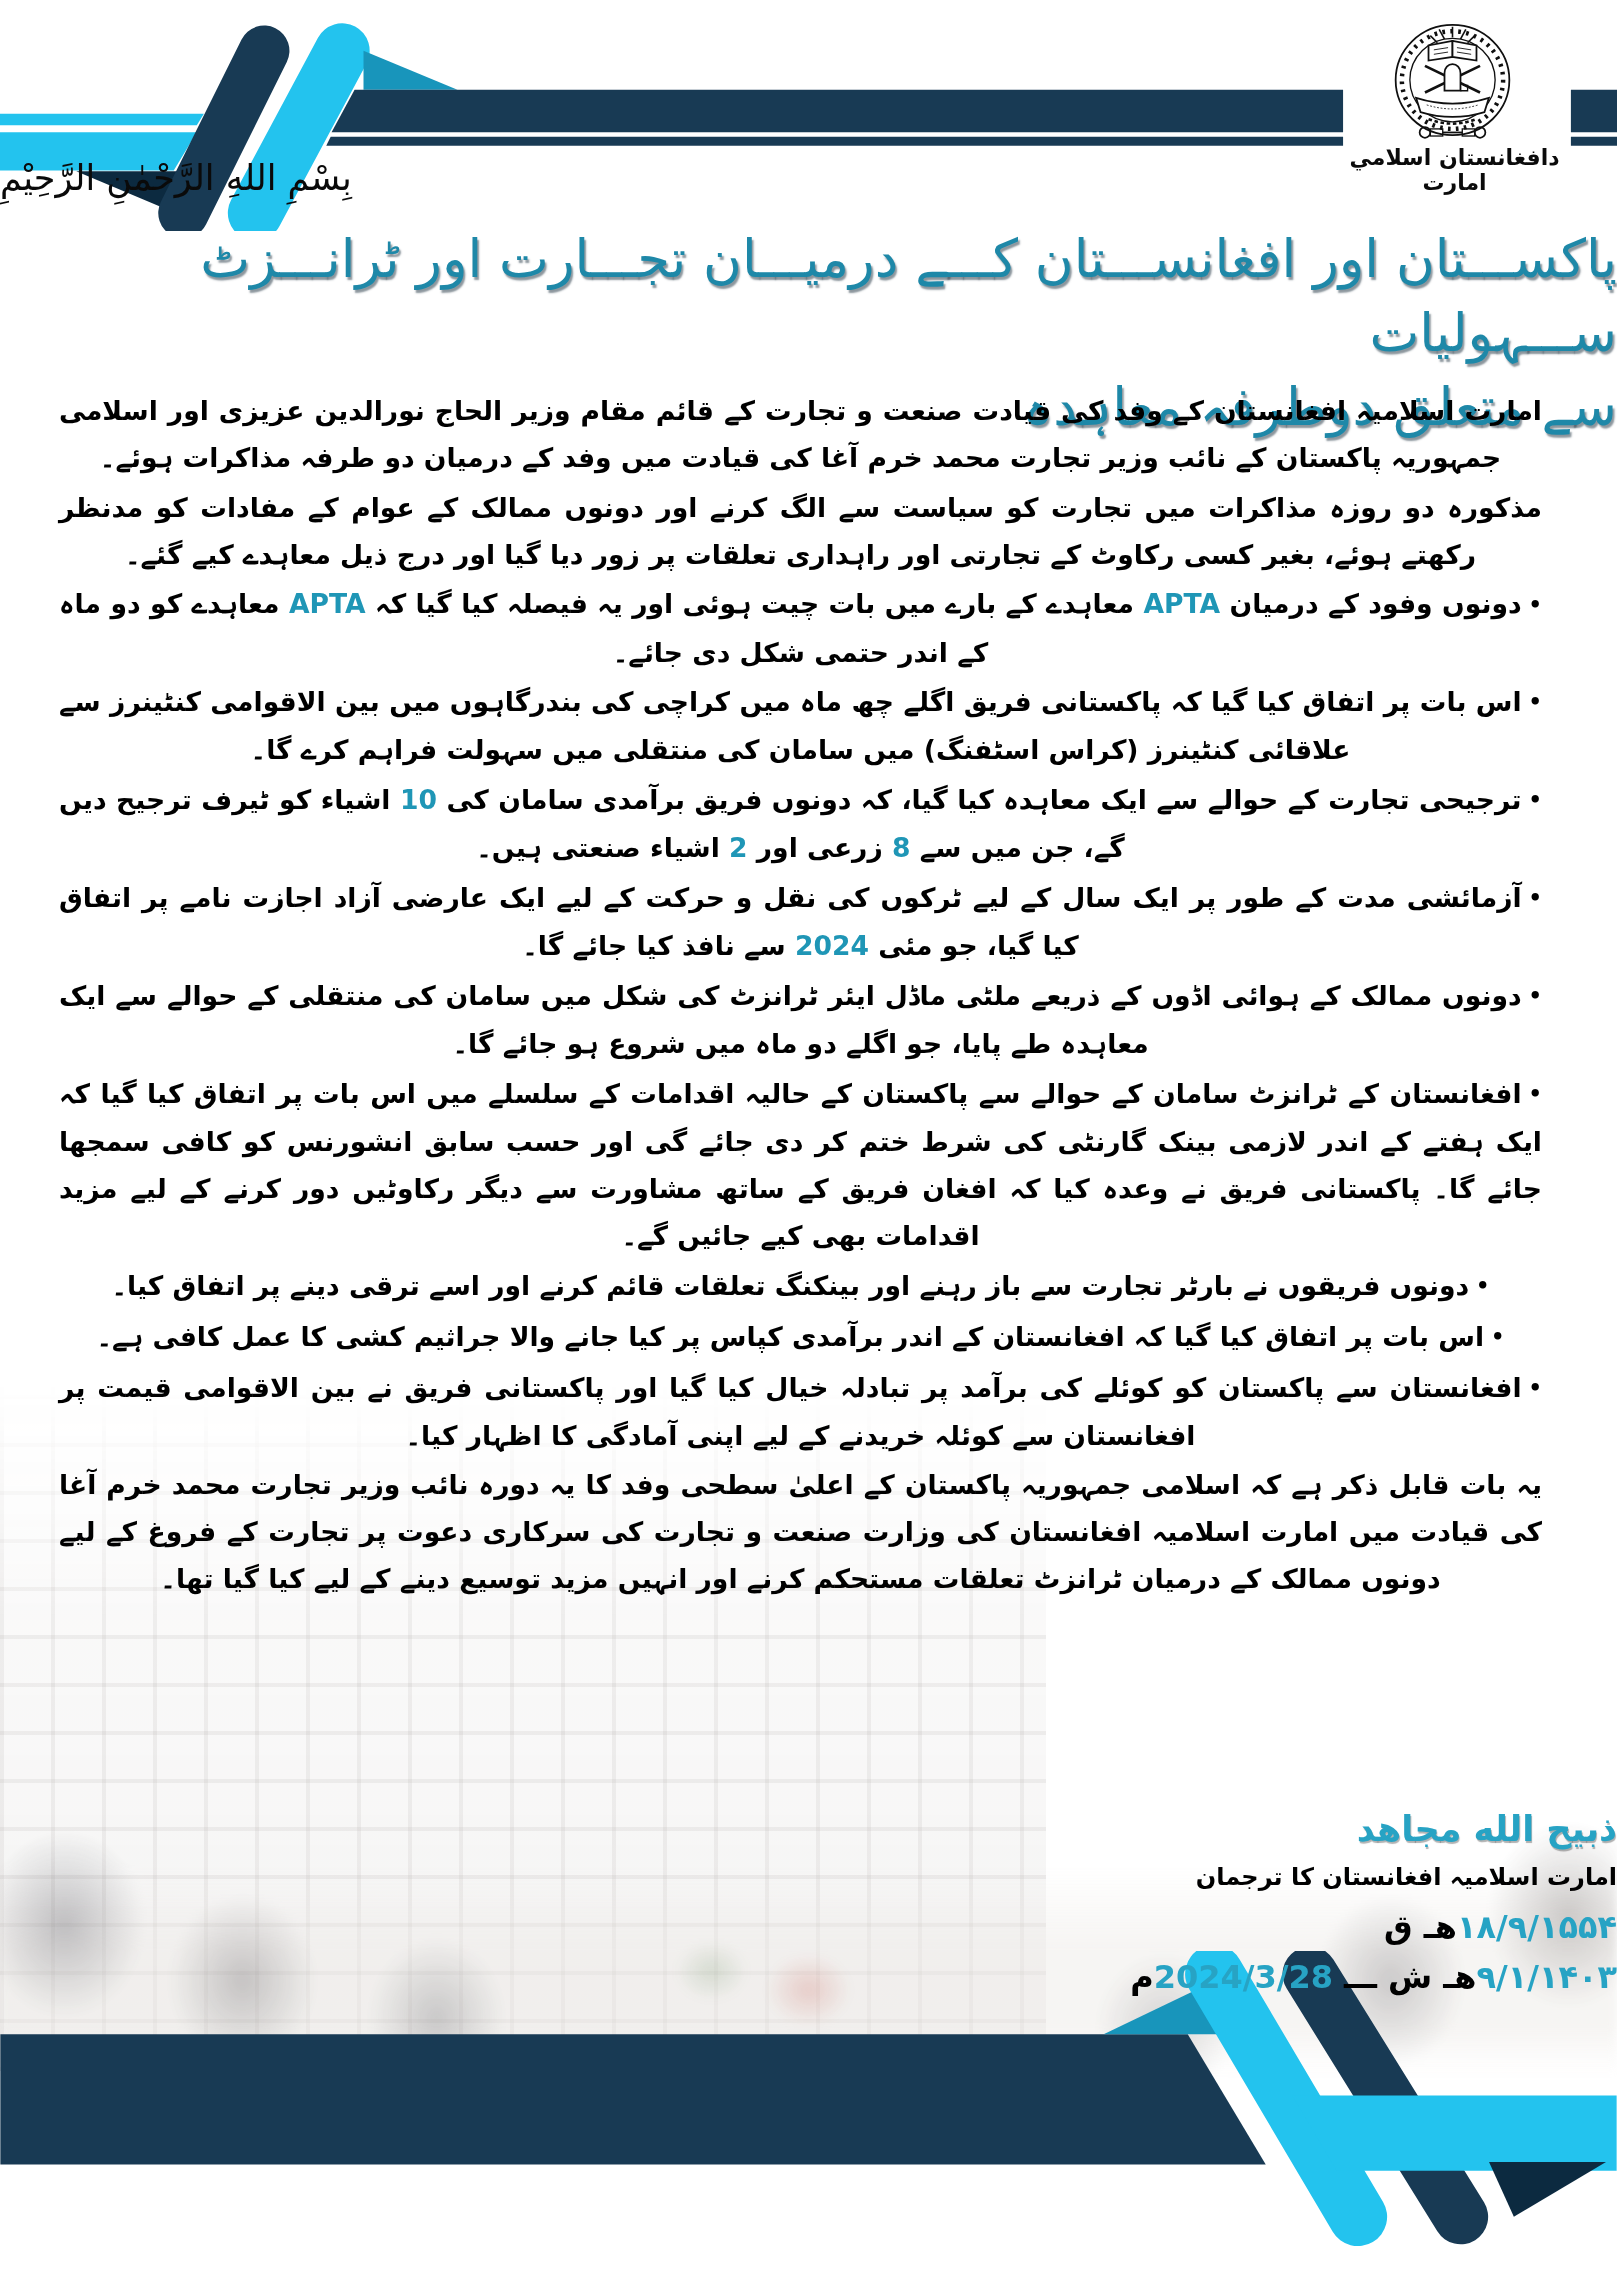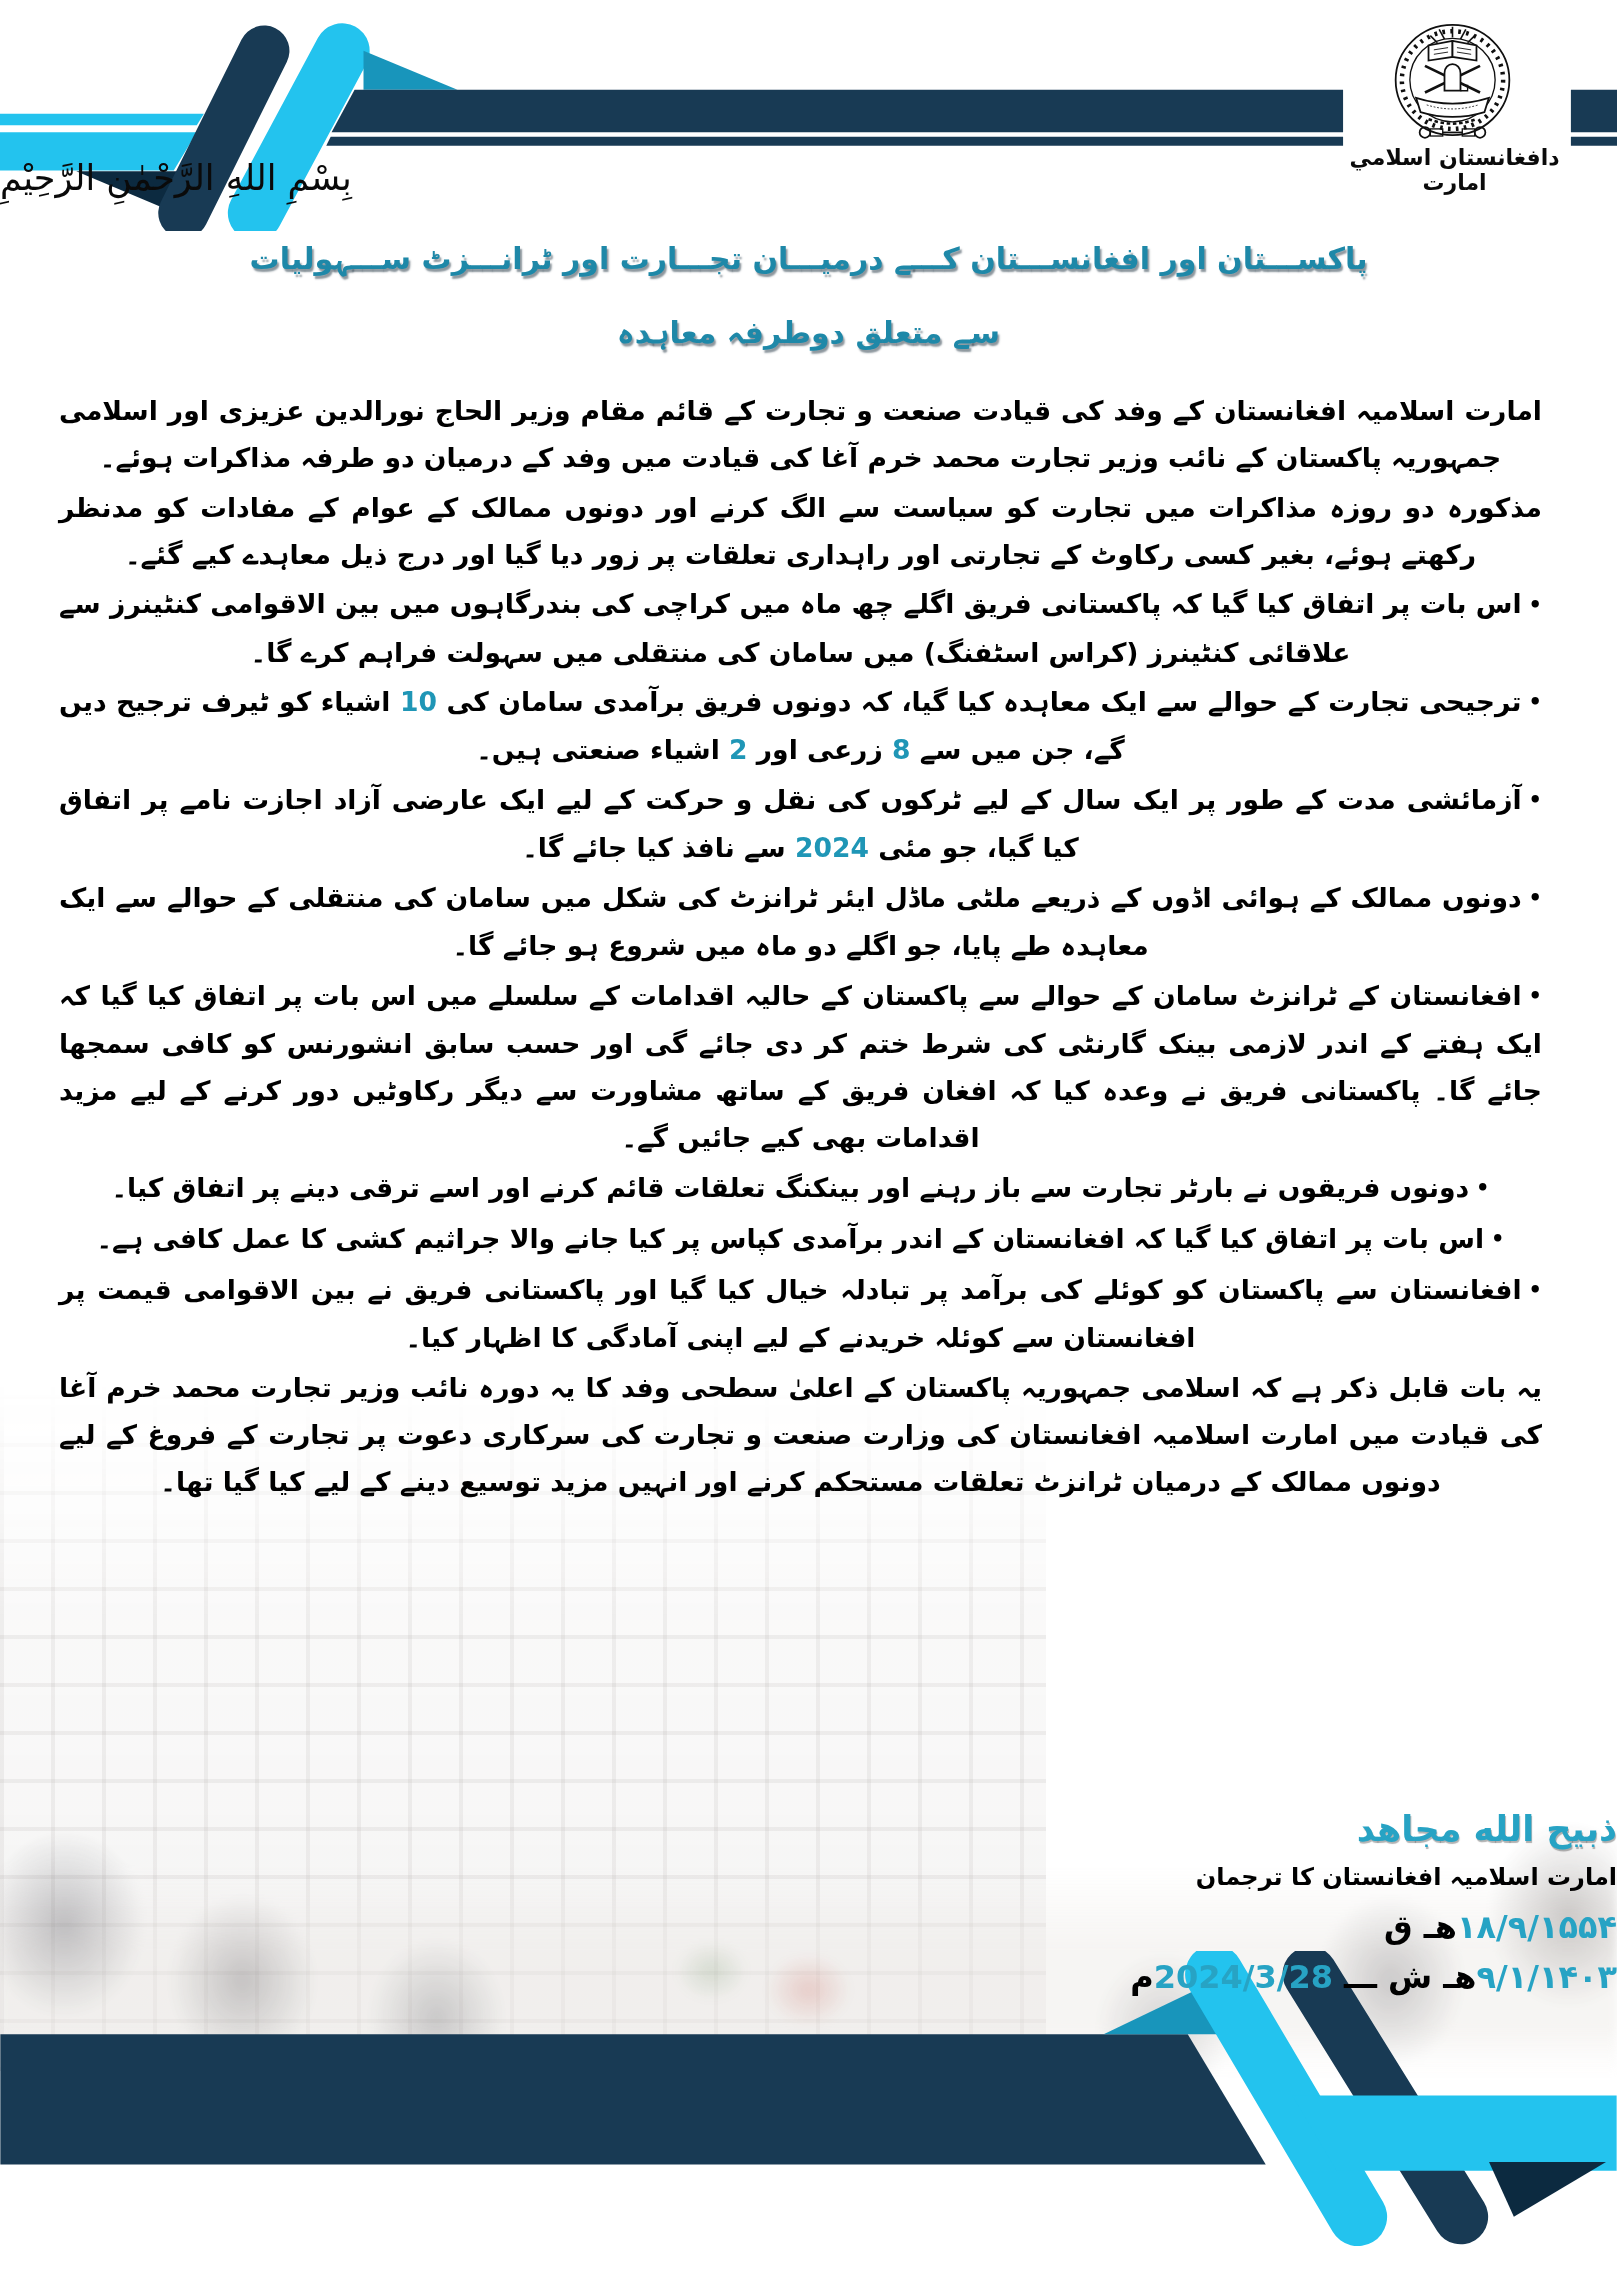--- a/index.html
+++ b/index.html
@@ -43,21 +43,21 @@
     text-align:center;font-size:22px;font-weight:700;color:#0b0b0b;direction:rtl;
     letter-spacing:-0.9px;
   }
   
   .bismillah{
     position:absolute;top:158px;left:0;right:0;z-index:4;
     text-align:left;direction:rtl;font-size:35px;font-weight:500;color:#0a0a0a;
   }
   .title{
     position:absolute;top:222px;left:0;right:0;z-index:4;
-    text-align:center;direction:rtl;font-weight:700;font-size:30px;line-height:74px;
+    text-align:right;direction:rtl;font-weight:400;font-size:53px;line-height:74px;
     color:var(--title);text-shadow:1.8px 2.7px 1.8px rgba(25,45,60,.5);
   }
   
   .body-text{
     position:absolute;top:387px;left:59px;right:75px;z-index:4;
     direction:rtl;text-align:justify;text-align-last:center;
     font-size:26.6px;font-weight:700;color:#000;line-height:47px;
   }
   .para{margin:0 0 2.7px 0;}
   .dot{display:inline-block;margin-left:7px;font-size:21px;vertical-align:1.8px;}
@@ -163,20 +163,21 @@
 <div class="bismillah">بِسْمِ اللهِ الرَّحْمٰنِ الرَّحِيْمِ</div>
 
 <div class="title">
   <div>پاکســـتان اور افغانســـتان کـــے درمیـــان تجـــارت اور ٹرانـــزٹ ســـہولیات</div>
   <div>سے متعلق دوطرفہ معاہدہ</div>
 </div>
 
 <div class="body-text">
     <div class="para"><span>امارت اسلامیہ افغانستان کے وفد کی قیادت صنعت و تجارت کے قائم مقام وزیر الحاج نورالدین عزیزی اور اسلامی جمہوریہ پاکستان کے نائب وزیر تجارت محمد خرم آغا کی قیادت میں وفد کے درمیان دو طرفہ مذاکرات ہوئے۔</span></div>
     <div class="para"><span>مذکورہ دو روزہ مذاکرات میں تجارت کو سیاست سے الگ کرنے اور دونوں ممالک کے عوام کے مفادات کو مدنظر رکھتے ہوئے، بغیر کسی رکاوٹ کے تجارتی اور راہداری تعلقات پر زور دیا گیا اور درج ذیل معاہدے کیے گئے۔</span></div>
+    <div class="para"><span class="dot">•</span><span>دونوں وفود کے درمیان </span><span class="hl">APTA</span><span> معاہدے کے بارے میں بات چیت ہوئی اور یہ فیصلہ کیا گیا کہ </span><span class="hl">APTA</span><span> معاہدے کو دو ماہ کے اندر حتمی شکل دی جائے۔</span></div>
     <div class="para"><span class="dot">•</span><span>اس بات پر اتفاق کیا گیا کہ پاکستانی فریق اگلے چھ ماہ میں کراچی کی بندرگاہوں میں بین الاقوامی کنٹینرز سے علاقائی کنٹینرز (کراس اسٹفنگ) میں سامان کی منتقلی میں سہولت فراہم کرے گا۔</span></div>
     <div class="para"><span class="dot">•</span><span>ترجیحی تجارت کے حوالے سے ایک معاہدہ کیا گیا، کہ دونوں فریق برآمدی سامان کی </span><span class="hl">10</span><span> اشیاء کو ٹیرف ترجیح دیں گے، جن میں سے </span><span class="hl">8</span><span> زرعی اور </span><span class="hl">2</span><span> اشیاء صنعتی ہیں۔</span></div>
     <div class="para"><span class="dot">•</span><span>آزمائشی مدت کے طور پر ایک سال کے لیے ٹرکوں کی نقل و حرکت کے لیے ایک عارضی آزاد اجازت نامے پر اتفاق کیا گیا، جو مئی </span><span class="hl">2024</span><span> سے نافذ کیا جائے گا۔</span></div>
     <div class="para"><span class="dot">•</span><span>دونوں ممالک کے ہوائی اڈوں کے ذریعے ملٹی ماڈل ایئر ٹرانزٹ کی شکل میں سامان کی منتقلی کے حوالے سے ایک معاہدہ طے پایا، جو اگلے دو ماہ میں شروع ہو جائے گا۔</span></div>
     <div class="para"><span class="dot">•</span><span>افغانستان کے ٹرانزٹ سامان کے حوالے سے پاکستان کے حالیہ اقدامات کے سلسلے میں اس بات پر اتفاق کیا گیا کہ ایک ہفتے کے اندر لازمی بینک گارنٹی کی شرط ختم کر دی جائے گی اور حسب سابق انشورنس کو کافی سمجھا جائے گا۔ پاکستانی فریق نے وعدہ کیا کہ افغان فریق کے ساتھ مشاورت سے دیگر رکاوٹیں دور کرنے کے لیے مزید اقدامات بھی کیے جائیں گے۔</span></div>
     <div class="para"><span class="dot">•</span><span>دونوں فریقوں نے بارٹر تجارت سے باز رہنے اور بینکنگ تعلقات قائم کرنے اور اسے ترقی دینے پر اتفاق کیا۔</span></div>
     <div class="para"><span class="dot">•</span><span>اس بات پر اتفاق کیا گیا کہ افغانستان کے اندر برآمدی کپاس پر کیا جانے والا جراثیم کشی کا عمل کافی ہے۔</span></div>
     <div class="para"><span class="dot">•</span><span>افغانستان سے پاکستان کو کوئلے کی برآمد پر تبادلہ خیال کیا گیا اور پاکستانی فریق نے بین الاقوامی قیمت پر افغانستان سے کوئلہ خریدنے کے لیے اپنی آمادگی کا اظہار کیا۔</span></div>
     <div class="para"><span>یہ بات قابل ذکر ہے کہ اسلامی جمہوریہ پاکستان کے اعلیٰ سطحی وفد کا یہ دورہ نائب وزیر تجارت محمد خرم آغا کی قیادت میں امارت اسلامیہ افغانستان کی وزارت صنعت و تجارت کی سرکاری دعوت پر تجارت کے فروغ کے لیے دونوں ممالک کے درمیان ٹرانزٹ تعلقات مستحکم کرنے اور انہیں مزید توسیع دینے کے لیے کیا گیا تھا۔</span></div>
   </div>

